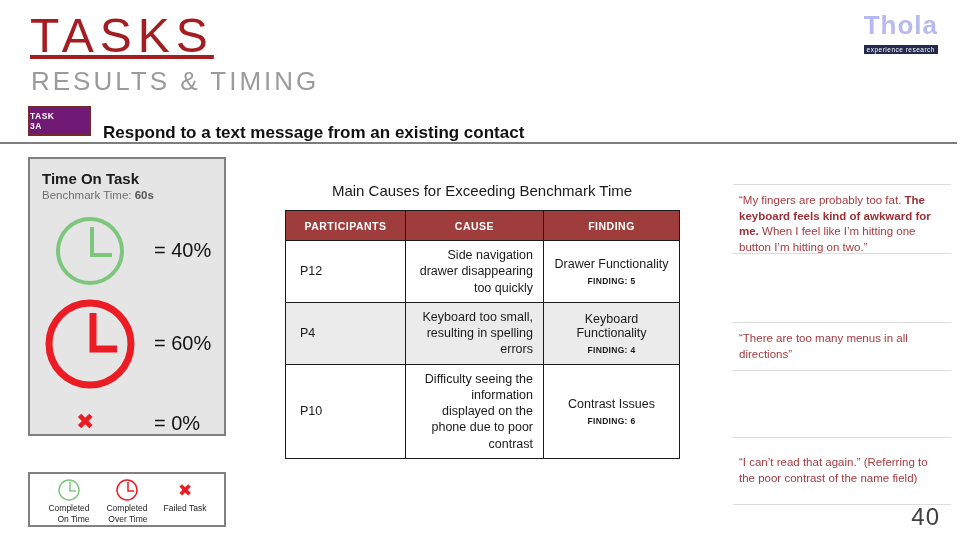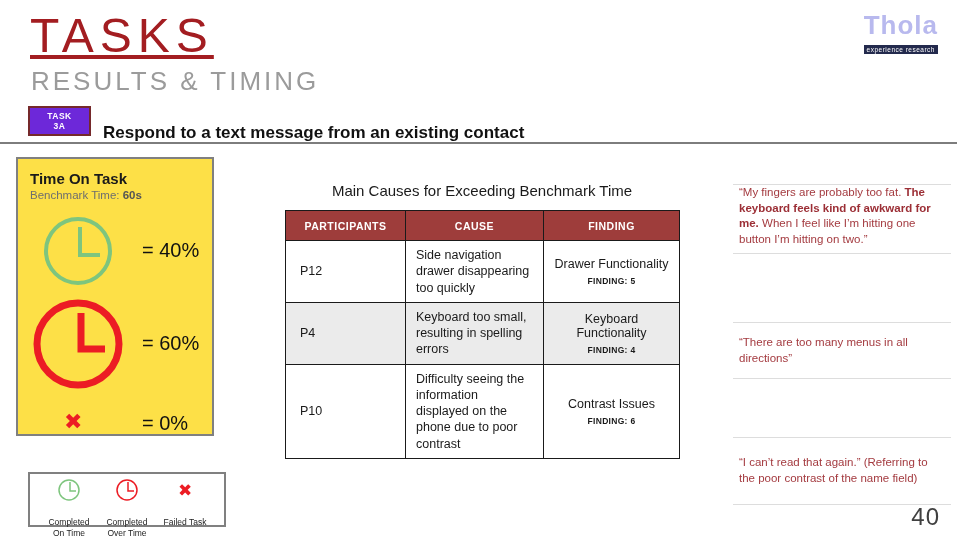--- a/index.html
+++ b/index.html
@@ -8,57 +8,57 @@
   .slide { position:absolute; inset:0; width:960px; height:540px; background:#fff; }
 
   
   .title { position:absolute; left:30px; top:8px; font-size:48px; font-weight:300; letter-spacing:6px; color:#A31D21;text-decoration:underline; }
   .subtitle { position:absolute; left:31px; top:66px; font-size:26px; font-weight:300; letter-spacing:3px; color:#9B9B9B; }
   .logo { position:absolute; right:22px; top:12px; text-align:right; }
   .logo-name { font-size:26px; font-weight:bold; color:#b8b9ee; letter-spacing:1px; line-height:1; }
   .logo-tagline { display:inline-block; margin-top:1px; background:#232a4d; color:#ffffff; font-size:6.5px; letter-spacing:0.5px; padding:1px 3px; }
 
   
-  .task-badge { position:absolute; left:28px; top:106px; width:63px; height:30px; background:#6d28d9; border:2px solid #75292B; color:#fff; display:flex; flex-direction:column; align-items:center; justify-content:center; font-size:8.5px; font-weight:bold; line-height:1.2; letter-spacing:0.5px; }
+  .task-badge { position:absolute; left:28px; top:106px; width:63px; height:30px; background:#701a75; border:2px solid #75292B; color:#fff; display:flex; flex-direction:column; justify-content:center; font-size:8.5px; font-weight:bold; line-height:1.2; letter-spacing:0.5px; }
   .task-title { position:absolute; left:103px; top:123px; font-size:17px; font-weight:bold; color:#111; }
   .header-divider { position:absolute; left:0; top:142px; width:957px; height:2px; background:#7d7d7d; }
 
   
-  .tot-panel { position:absolute; left:16px; top:157px; width:198px; height:279px; border:2px solid #808080; background:#fde047; }
+  .tot-panel { position:absolute; left:28px; top:157px; width:198px; height:279px; border:2px solid #808080; background:#e5e5e5; }
   .tot-heading { position:absolute; left:12px; top:11px; font-size:15px; font-weight:bold; color:#1a1a1a; }
   .tot-benchmark { position:absolute; left:12px; top:30px; font-size:11.5px; color:#6e6e6e; }
   .tot-benchmark b { color:#555;margin-top:44px; }
   .stat-icon { position:absolute; }
   .stat-value { position:absolute; font-size:20px; color:#111; }
   .x-glyph { color:#EC1C24; font-weight:bold; font-family:"DejaVu Sans", sans-serif; }
 
   .tot-legend { position:absolute; left:28px; top:472px; width:198px; height:55px; border:2px solid #808080; background:#fff; display:flex; justify-content:space-between; align-items:flex-start; padding:4px 10px 0 10px; }
   .legend-item { display:flex; flex-direction:column; align-items:center; width:62px; }
-  .legend-label { font-size:8.5px; color:#222; text-align:center; white-space:pre-line; line-height:1.25; margin-top:15px; }
+  .legend-label { font-size:8.5px; color:#222; text-align:right; white-space:pre-line; line-height:1.25; margin-top:1px; }
   .legend-x { font-size:17px; line-height:24px; }
 
   
   .table-title { position:absolute; left:285px; top:182px; width:394px; text-align:center; font-size:15px; color:#1a1a1a; }
   .causes { position:absolute; left:285px; top:210px; border-collapse:collapse; table-layout:fixed; width:394px; }
   .causes th { background:#9E3D3B; color:#fff; font-size:10.5px; font-weight:bold; letter-spacing:0.5px; border:1.5px solid #1a1a1a; height:30px; text-align:center; }
   .causes td { border:1.5px solid #1a1a1a; font-size:12.5px; color:#1a1a1a; padding:6px 10px; vertical-align:middle; background:#fff; }
   .causes tr.alt td { background:#EBEBEB; }
   .causes td.participant { text-align:left; padding-left:14px; }
-  .causes td.cause { text-align:left; line-height:1.3; }
+  .causes td.cause { text-align:right; line-height:1.3; }
   .causes td.finding { text-align:center; }
   .finding-name { font-size:12.5px; }
   .finding-ref { font-size:8.5px; font-weight:bold; margin-top:5px; letter-spacing:0.3px; }
   .col-participants { width:120px; } .col-cause { width:138px; } .col-finding { width:136px; }
   .row-1 td { height:52px; } .row-2 td { height:60px; } .row-3 td { height:70px;margin-top:44px; }
 
   
   .quote { position:absolute; left:733px; width:218px; border-top:1px solid #DDDDDD; border-bottom:1px solid #DDDDDD; color:#A43B40; font-size:11.5px; line-height:1.35; padding:0 6px; display:flex; flex-direction:column; justify-content:center; }
   .quote b { color:#9C2F36; }
-  .quote-1 { top:184px; height:70px; justify-content:flex-start; padding-top:0; }
-  .quote-2 { top:322px; height:57px; }
+  .quote-1 { top:184px; height:70px; justify-content:flex-start; padding-top:8px; }
+  .quote-2 { top:322px; height:49px; }
   .quote-3 { top:437px; height:68px; }
 
   .page-number { position:absolute; right:20px; top:503px; font-size:24px; font-weight:300; color:#404040; letter-spacing:1px; }
 
   svg { display:block; }
 </style>
 </head>
 <body>
 
 <div class="slide">

